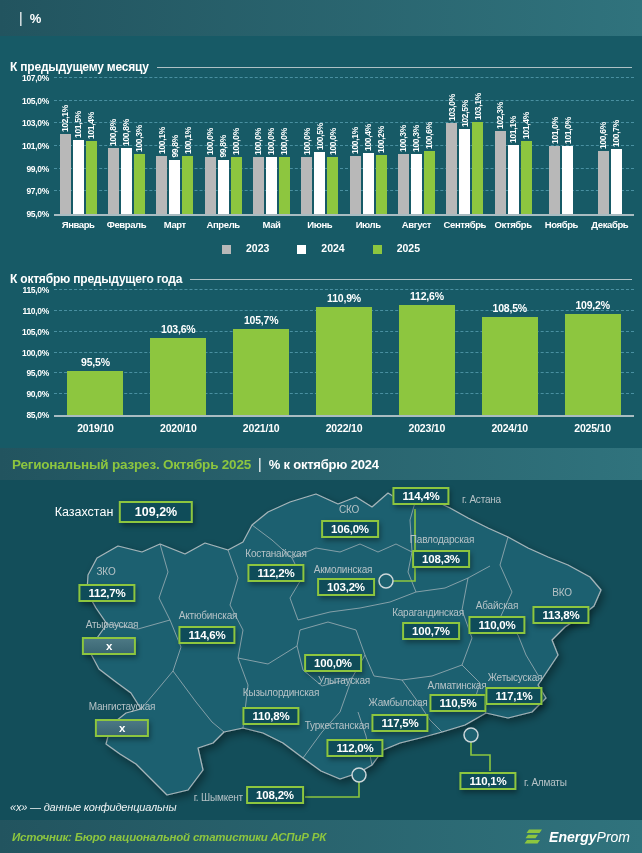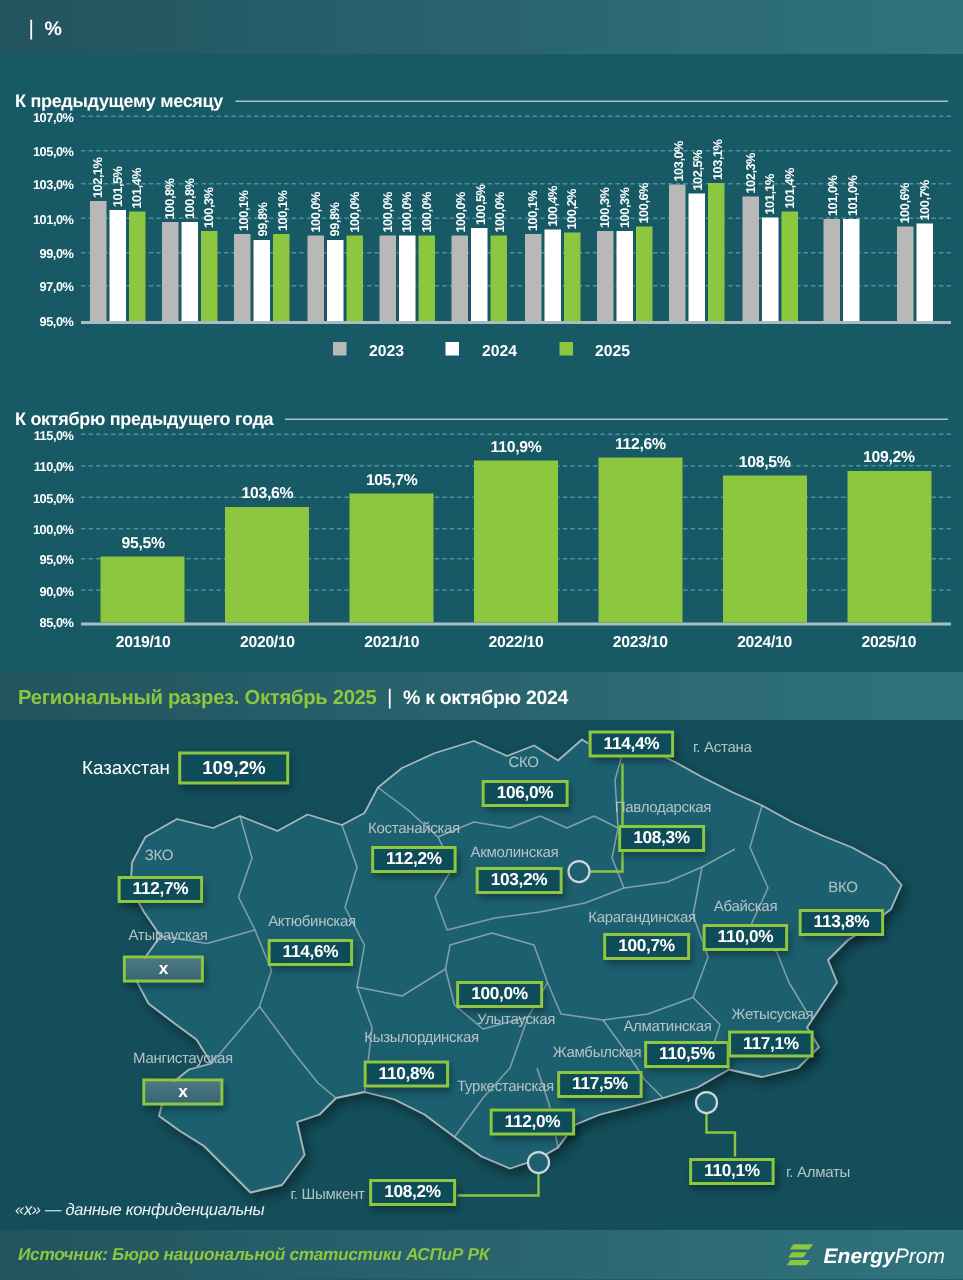--- a/index.html
+++ b/index.html
@@ -41,21 +41,21 @@
   .xrow{display:flex;margin-left:46px;}
   .mlabel,.xlabel{flex:1;text-align:center;color:#ffffff;font-weight:bold;
                   font-size:9.5px;letter-spacing:-0.4px;padding-top:3px;white-space:nowrap;}
   .xlabel{font-size:10.5px;letter-spacing:-0.2px;padding-top:5px;}
 
   .slot{flex:1;display:flex;flex-direction:column;align-items:center;justify-content:flex-end;height:100%;}
   .v2{color:#ffffff;font-weight:bold;font-size:10.5px;margin-bottom:3px;letter-spacing:-0.2px;}
   .bar2{width:56px;}
 
   .legend{display:flex;justify-content:center;gap:28px;padding:12px 0 0;}
-  .lg-item{display:flex;align-items:flex-start;gap:15px;}
+  .lg-item{display:flex;align-items:flex-end;gap:15px;}
   .sw{width:9px;height:9px;display:inline-block;}
   .lg-t{color:#ffffff;font-weight:bold;font-size:10.5px;}
 
   
   .map-sec{position:relative;height:340px;flex:0 0 340px;background:#134e5a;}
   .map-sec svg{position:absolute;left:0;top:0;}
   .map-labels{position:absolute;left:0;top:0;width:642px;height:340px;}
   .rname{position:absolute;transform:translate(-50%,-50%);color:#b6c2c6;font-size:10px;
          white-space:nowrap;letter-spacing:-0.2px;}
   .rname.anl{transform:translate(0,-50%);}
@@ -270,20 +270,34 @@
                 <div class="bar" style="height: 63.4667px; background: rgb(184, 184, 184);"></div>
               </div>
               <div class="bw">
                 <span class="bl">100,7%</span>
                 <div class="bar" style="height: 64.6px; background: rgb(255, 255, 255);"></div>
               </div>
             </div>
           </div>
         </div>
     </div>
+    <div class="xrow" id="c1-months">
+        <div class="mlabel">Январь</div>
+        <div class="mlabel">Февраль</div>
+        <div class="mlabel">Март</div>
+        <div class="mlabel">Апрель</div>
+        <div class="mlabel">Май</div>
+        <div class="mlabel">Июнь</div>
+        <div class="mlabel">Июль</div>
+        <div class="mlabel">Август</div>
+        <div class="mlabel">Сентябрь</div>
+        <div class="mlabel">Октябрь</div>
+        <div class="mlabel">Ноябрь</div>
+        <div class="mlabel">Декабрь</div>
+      </div>
     <div class="legend" id="c1-legend">
         <div class="lg-item">
           <span class="sw" style="background: rgb(184, 184, 184);"></span>
           <span class="lg-t">2023</span>
         </div>
         <div class="lg-item">
           <span class="sw" style="background: rgb(255, 255, 255);"></span>
           <span class="lg-t">2024</span>
         </div>
         <div class="lg-item">
@@ -439,21 +453,21 @@
         <div class="rname" style="left: 344px; top: 164px; margin-top: 36px;">Улытауская</div>
         <div class="vbox" style="left: 333px; top: 174px;">100,0%</div>
         <div class="rname" style="left: 122px; top: 226px;">Мангистауская</div>
         <div class="vbox xbox" style="left: 122px; top: 239px;">x</div>
         <div class="rname" style="left: 270px; top: 212px; padding-left: 22px;">Кызылординская</div>
         <div class="vbox" style="left: 271px; top: 227px;">110,8%</div>
         <div class="rname" style="left: 337px; top: 245px;">Туркестанская</div>
         <div class="vbox" style="left: 337px; top: 259px; margin-left: 18px;">112,0%</div>
         <div class="rname" style="left: 398px; top: 222px;">Жамбылская</div>
         <div class="vbox" style="left: 400px; top: 234px;">117,5%</div>
-        <div class="rname" style="left: 445px; top: 205px;">Алматинская</div>
+        <div class="rname" style="left: 457px; top: 205px;">Алматинская</div>
         <div class="vbox" style="left: 458px; top: 214px;">110,5%</div>
         <div class="rname" style="left: 515px; top: 197px;">Жетысуская</div>
         <div class="vbox" style="left: 514px; top: 207px;">117,1%</div>
         <div class="rname anl" style="left: 462px; top: 19px;">г. Астана</div>
         <div class="vbox" style="left: 421px; top: 7px;">114,4%</div>
         <div class="rname anr" style="left: 243px; top: 317px;">г. Шымкент</div>
         <div class="vbox" style="left: 275px; top: 306px;">108,2%</div>
         <div class="rname anl" style="left: 524px; top: 302px;">г. Алматы</div>
         <div class="vbox" style="left: 488px; top: 292px;">110,1%</div>
       </div>

